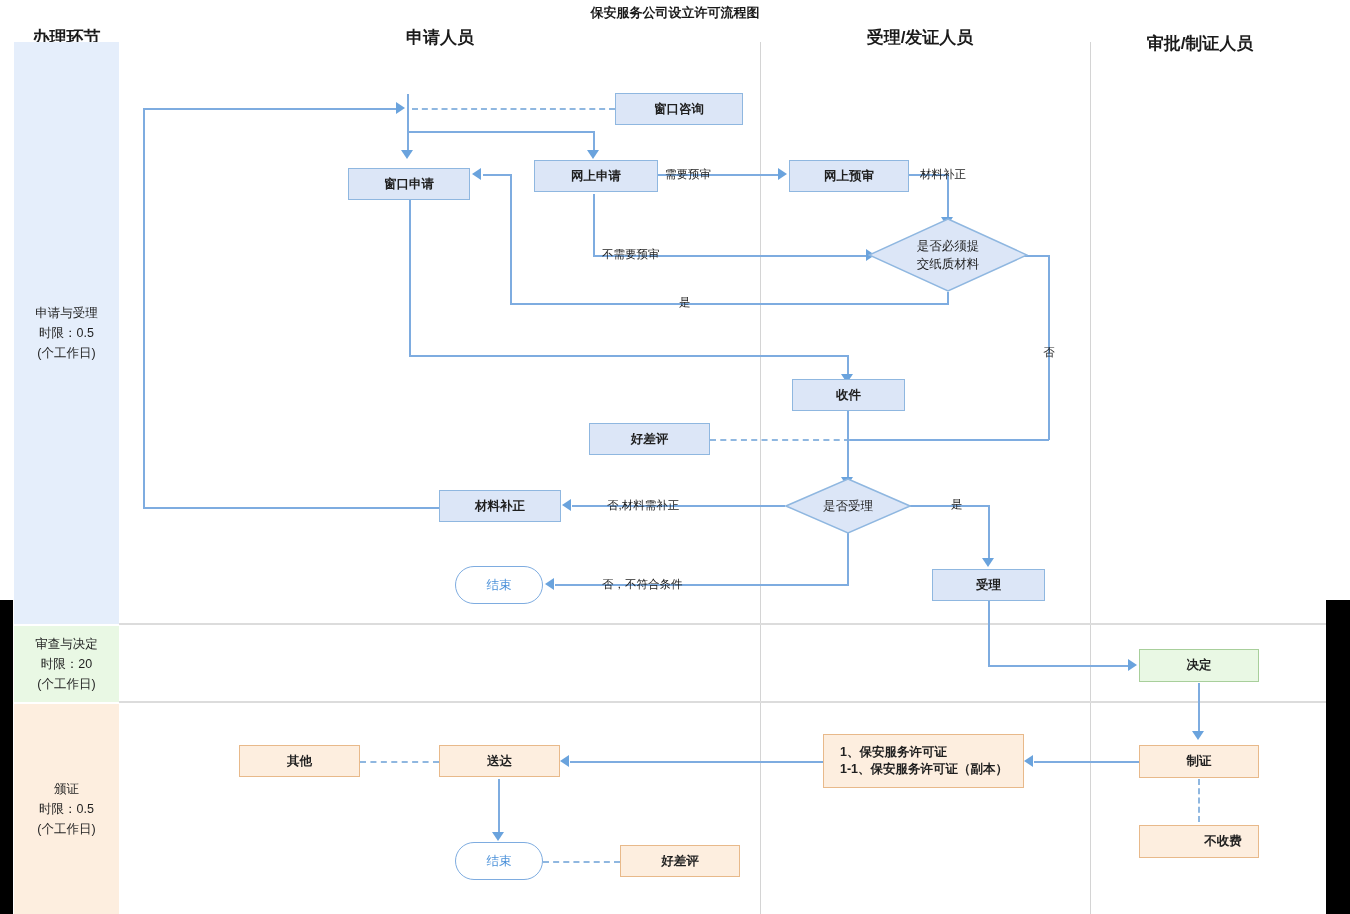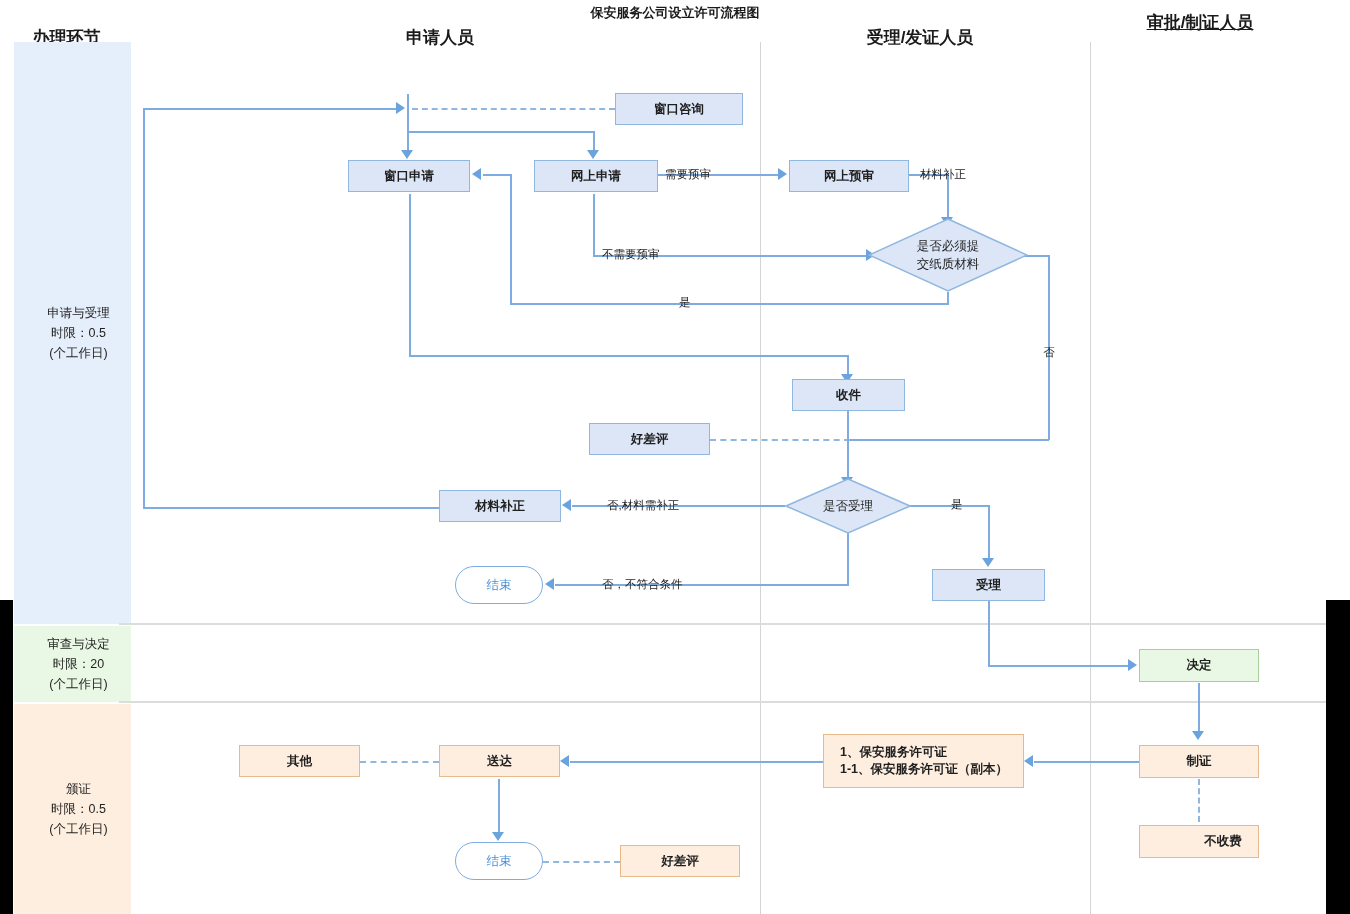--- a/index.html
+++ b/index.html
@@ -49,21 +49,20 @@
     left: 14px;
     width: 105px;
     display: flex;
     align-items: center;
     justify-content: center;
     text-align: center;
     font-size: 12.5px;
     line-height: 20px;
     color: #1f1f1f;
     white-space: pre-line;
-    padding-left: 12px;
   }
   
   .node {
     position: absolute;
     box-sizing: border-box;
     display: flex;
     align-items: center;
     justify-content: center;
     text-align: center;
     font-size: 12.5px;
@@ -184,21 +183,21 @@
 </head>
 <body>
 
 <div id="canvas">
 
   <div id="diagram-title">保安服务公司设立许可流程图</div>
 
   <div class="col-header" style="left:14px;  top:26px; width:105px;">办理环节</div>
   <div class="col-header" style="left:330px; top:26px; width:220px;">申请人员</div>
   <div class="col-header" style="left:810px; top:26px; width:220px;">受理/发证人员</div>
-  <div class="col-header" style="left:1090px;top:11px; width:220px;text-decoration:underline;">审批/制证人员</div>
+  <div class="col-header" style="left:1090px;top:32px; width:220px;">审批/制证人员</div>
 
   <div class="vdiv" style="left:760px;  top:42px; height:872px;"></div>
   <div class="vdiv" style="left:1090px; top:42px; height:872px;"></div>
 
   <div class="stage" style="top:42px;  height:582px; background:#e5eefb;">申请与受理
 时限：0.5
 (个工作日)</div>
   <div class="stage" style="top:626px; height:76px;  background:#e9f8e4;">审查与决定
 时限：20
 (个工作日)</div>
@@ -297,21 +296,21 @@
   <div class="elabel" style="left:602px; top:247px;">不需要预审</div>
   <div class="elabel" style="left:679px; top:295px;">是</div>
   <div class="elabel vert" style="left:1041px; top:338px;">否</div>
   <div class="elabel" style="left:607px; top:498px;">否,材料需补正</div>
   <div class="elabel" style="left:951px; top:497px;">是</div>
   <div class="elabel" style="left:602px; top:577px;">否，不符合条件</div>
 
 
   <div class="node rect blue" style="left:615px; top:93px; width:128px; height:32px;">窗口咨询</div>
 
-  <div class="node rect blue" style="left:348px; top:160px; width:122px; height:32px;">窗口申请</div>
+  <div class="node rect blue" style="left:348px; top:168px; width:122px; height:32px;">窗口申请</div>
 
   <div class="node rect blue" style="left:534px; top:160px; width:124px; height:32px;">网上申请</div>
 
   <div class="node rect blue" style="left:789px; top:160px; width:120px; height:32px;">网上预审</div>
 
   <div class="diamond" style="left:868px; top:218px; width:160px; height:74px;">
     <svg class="dshape" viewBox="0 0 160 74" preserveAspectRatio="none">
       <polygon points="80,1 159,37 80,73 1,37" fill="#dce6f7" stroke="#8fb7e0" stroke-width="1.5"></polygon>
     </svg>
     <div class="dlabel">是否必须提

